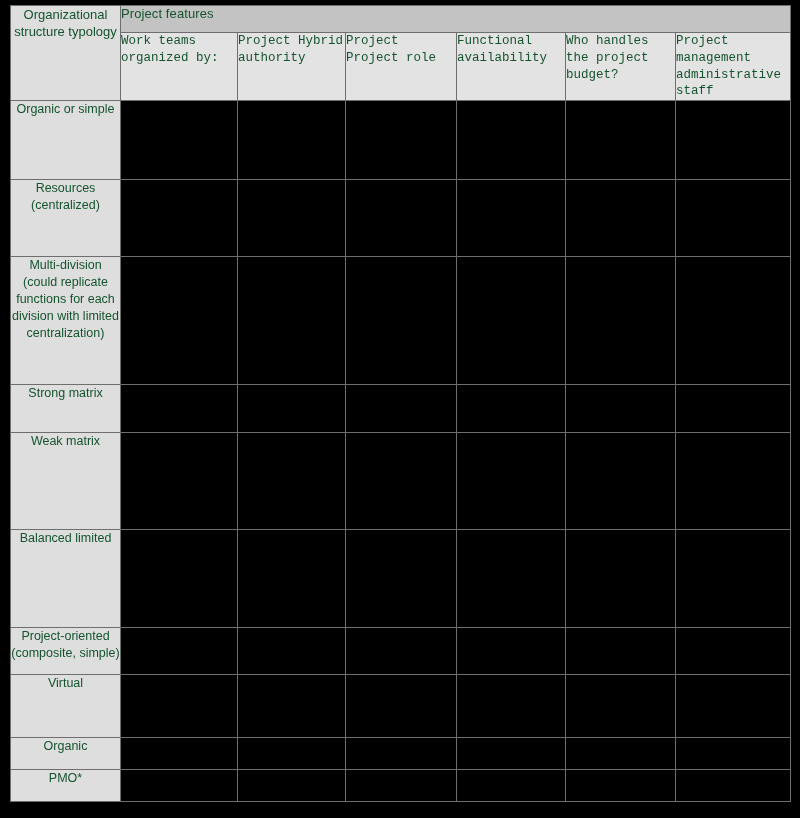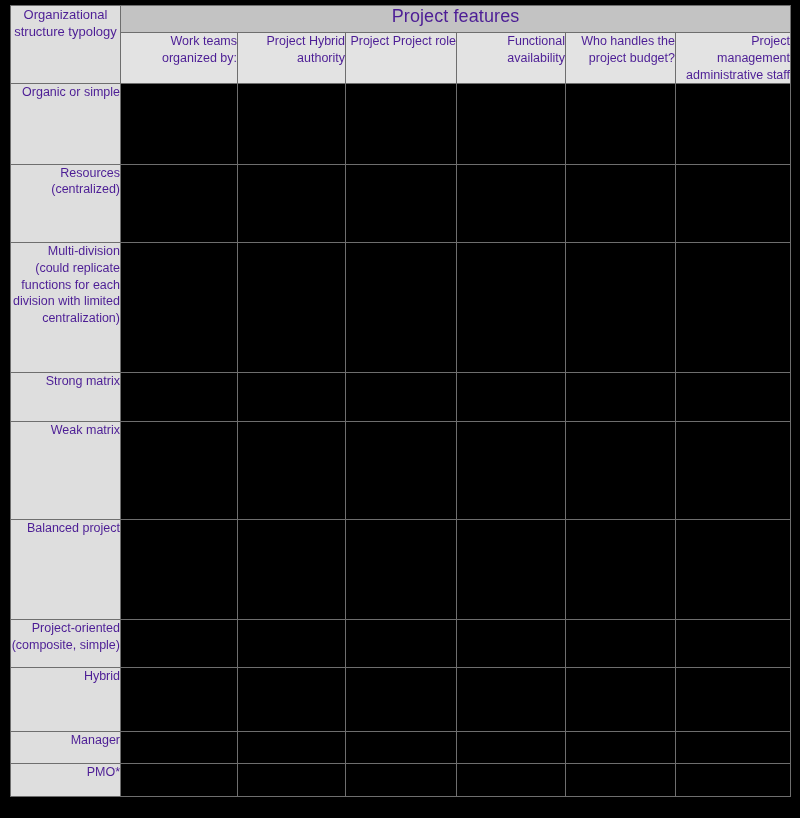--- a/index.html
+++ b/index.html
@@ -22,67 +22,68 @@
     top: 5px;
     width: 780px;
     height: 792px;
   }
 
   table.matrix {
     border-collapse: collapse;
     table-layout: fixed;
     width: 780px;
     height: 792px;
-    color: #4c1d95;
+    color: #14532d;
   }
 
   table.matrix th,
   table.matrix td {
     border: 1px solid #6e6e6e;
     padding: 0;
     vertical-align: top;
     font-weight: normal;
   }
 
   
   .band-head {
     background: #c3c3c3;
-    text-align: center;
+    text-align: left;
     vertical-align: middle;
     font-weight: bold;
-    font-size: 18px;
+    font-size: 13px;
     height: 26px;
     letter-spacing: .1px;
   }
 
   
   .corner-head {
     background: #dedede;
     text-align: center;
     vertical-align: top;
     font-weight: bold;
     font-size: 13px;
     line-height: 1.33;
     padding: 7px 6px 0 6px;
   }
 
   
   .sub-head {
     background: #e3e3e3;
-    text-align: right;
+    text-align: left;
     vertical-align: top;
     font-size: 12.5px;
     line-height: 1.34;
     padding: 8px 5px 0 5px;
+    font-family: Liberation Mono, monospace;
   }
 
   
   .row-head {
     background: #dedede;
-    text-align: right;
+    text-align: center;
     vertical-align: top;
     font-size: 12.5px;
     line-height: 1.35;
     padding: 5px 5px 0 7px;
   }
 
   
   .cell-empty {
     background: #000000;
     border-color: #000000;
@@ -190,21 +191,21 @@
         </th>
         <td class="cell-empty"></td>
         <td class="cell-empty"></td>
         <td class="cell-empty"></td>
         <td class="cell-empty"></td>
         <td class="cell-empty"></td>
         <td class="cell-empty"></td>
       </tr>
       <tr style="height:98px">
         <th class="row-head">
-          <span>Balanced project</span>
+          <span>Balanced limited</span>
         </th>
         <td class="cell-empty"></td>
         <td class="cell-empty"></td>
         <td class="cell-empty"></td>
         <td class="cell-empty"></td>
         <td class="cell-empty"></td>
         <td class="cell-empty"></td>
       </tr>
       <tr style="height:47px">
         <th class="row-head">
@@ -212,32 +213,32 @@
         </th>
         <td class="cell-empty"></td>
         <td class="cell-empty"></td>
         <td class="cell-empty"></td>
         <td class="cell-empty"></td>
         <td class="cell-empty"></td>
         <td class="cell-empty"></td>
       </tr>
       <tr style="height:63px">
         <th class="row-head">
-          <span>Hybrid</span>
+          <span>Virtual</span>
         </th>
         <td class="cell-empty"></td>
         <td class="cell-empty"></td>
         <td class="cell-empty"></td>
         <td class="cell-empty"></td>
         <td class="cell-empty"></td>
         <td class="cell-empty"></td>
       </tr>
       <tr style="height:32px">
         <th class="row-head">
-          <span>Manager</span>
+          <span>Organic</span>
         </th>
         <td class="cell-empty"></td>
         <td class="cell-empty"></td>
         <td class="cell-empty"></td>
         <td class="cell-empty"></td>
         <td class="cell-empty"></td>
         <td class="cell-empty"></td>
       </tr>
       <tr style="height:32px">
         <th class="row-head">

